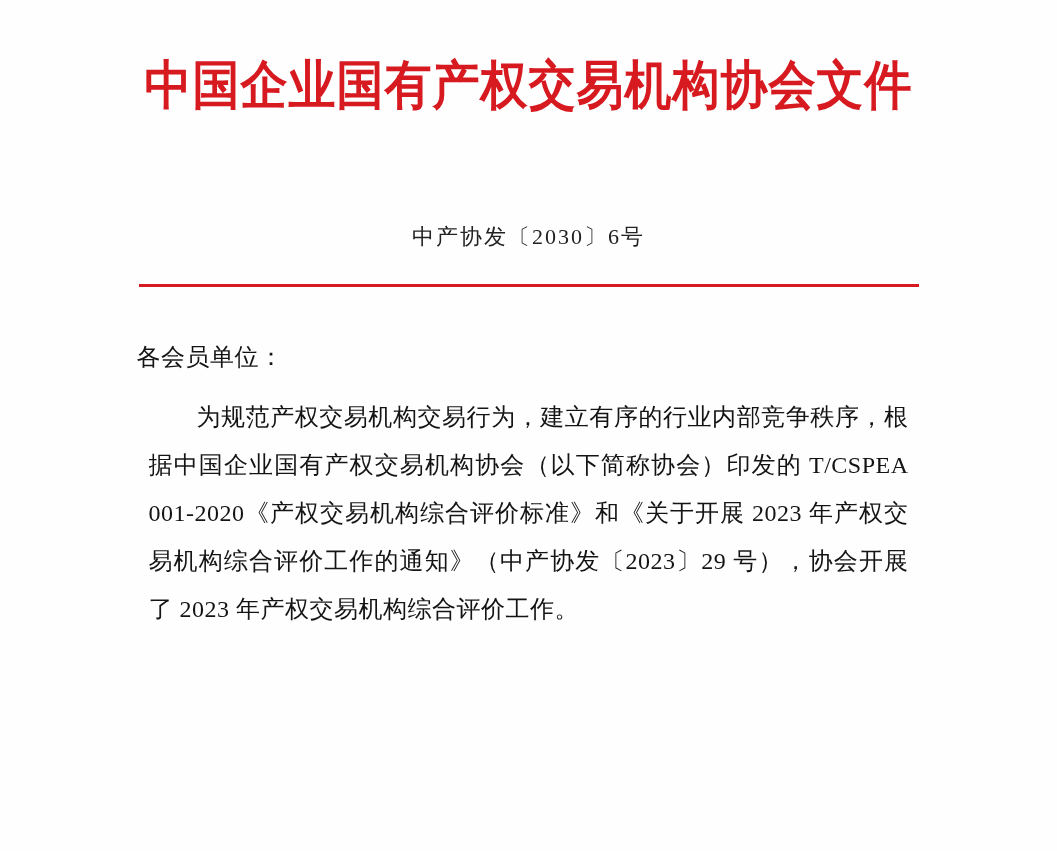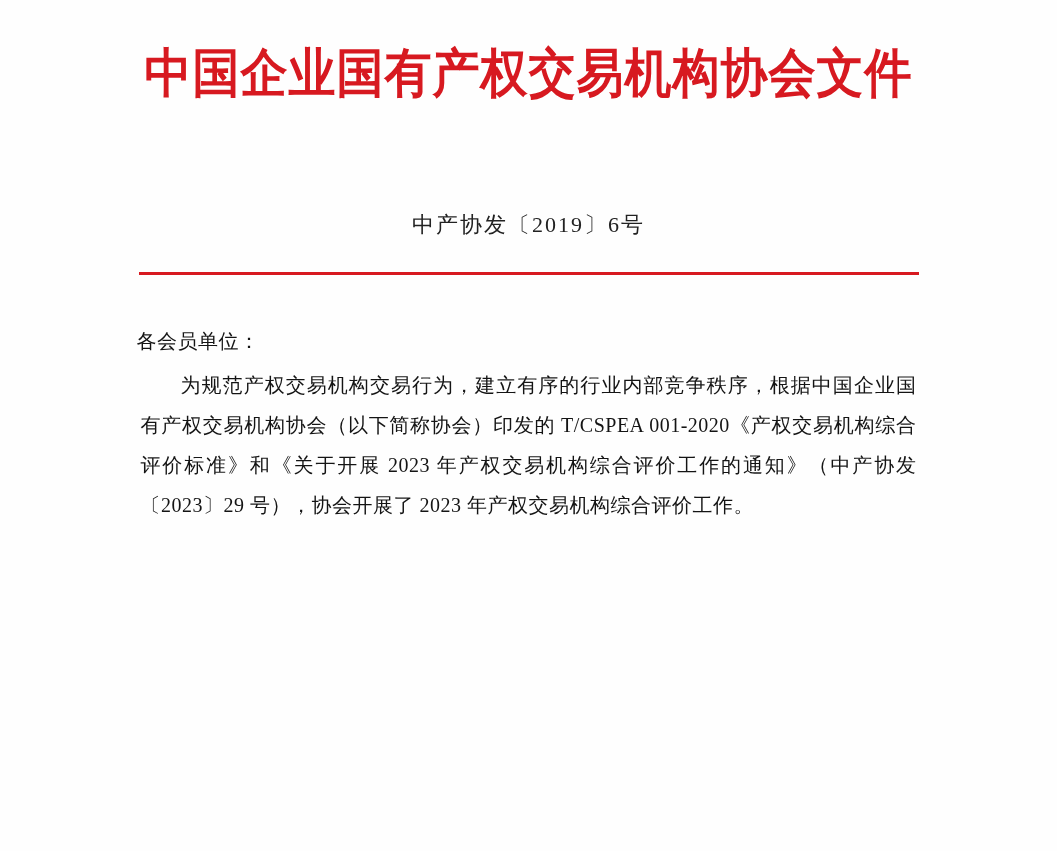--- a/index.html
+++ b/index.html
@@ -18,21 +18,21 @@
     position: relative;
     width: 1057px;
     height: 851px;
     background: #fefefe;
     box-sizing: border-box;
   }
 
   
   .masthead {
     text-align: center;
-    padding-top: 42px;
+    padding-top: 54px;
   }
   .masthead-title {
     color: #d71920;
     font-family: "DejaVu Serif", "Liberation Serif", serif;
     font-weight: bold;
     font-size: 47px;
     letter-spacing: 1px;
     line-height: 1.2;
     white-space: nowrap;
     transform: scaleY(1.12);
@@ -69,45 +69,45 @@
     font-family: "DejaVu Serif", "Liberation Serif", serif;
   }
   .doc-title .line {
     display: block;
   }
 
   
   .body-text {
     margin: 46px auto 0 auto;
     width: 784px;
-    font-size: 20px;
+    font-size: 24px;
     line-height: 2.0;
     color: #141414;
     letter-spacing: 0.5px;
   }
   .salutation {
     margin: 0 0 0 0;
   }
   .para {
-    margin: 4px;
+    margin: 12px;
     text-indent: 2em;
     text-align: justify;
     text-justify: inter-ideograph;
   }
 </style>
 </head>
 <body>
 
 <div class="page">
 
   <div class="masthead">
     <div class="masthead-title">中国企业国有产权交易机构协会文件</div>
   </div>
 
-  <div class="doc-number">中产协发〔2019〕6号</div>
+  <div class="doc-number">中产协发〔2030〕6号</div>
 
   <div class="red-rule"></div>
 
 
   <div class="body-text">
     <p class="salutation">各会员单位：</p>
     <p class="para">为规范产权交易机构交易行为，建立有序的行业内部竞争秩序，根据中国企业国有产权交易机构协会（以下简称协会）印发的 T/CSPEA 001-2020《产权交易机构综合评价标准》和《关于开展 2023 年产权交易机构综合评价工作的通知》（中产协发〔2023〕29 号），协会开展了 2023 年产权交易机构综合评价工作。</p>
   </div>
 
 </div>

